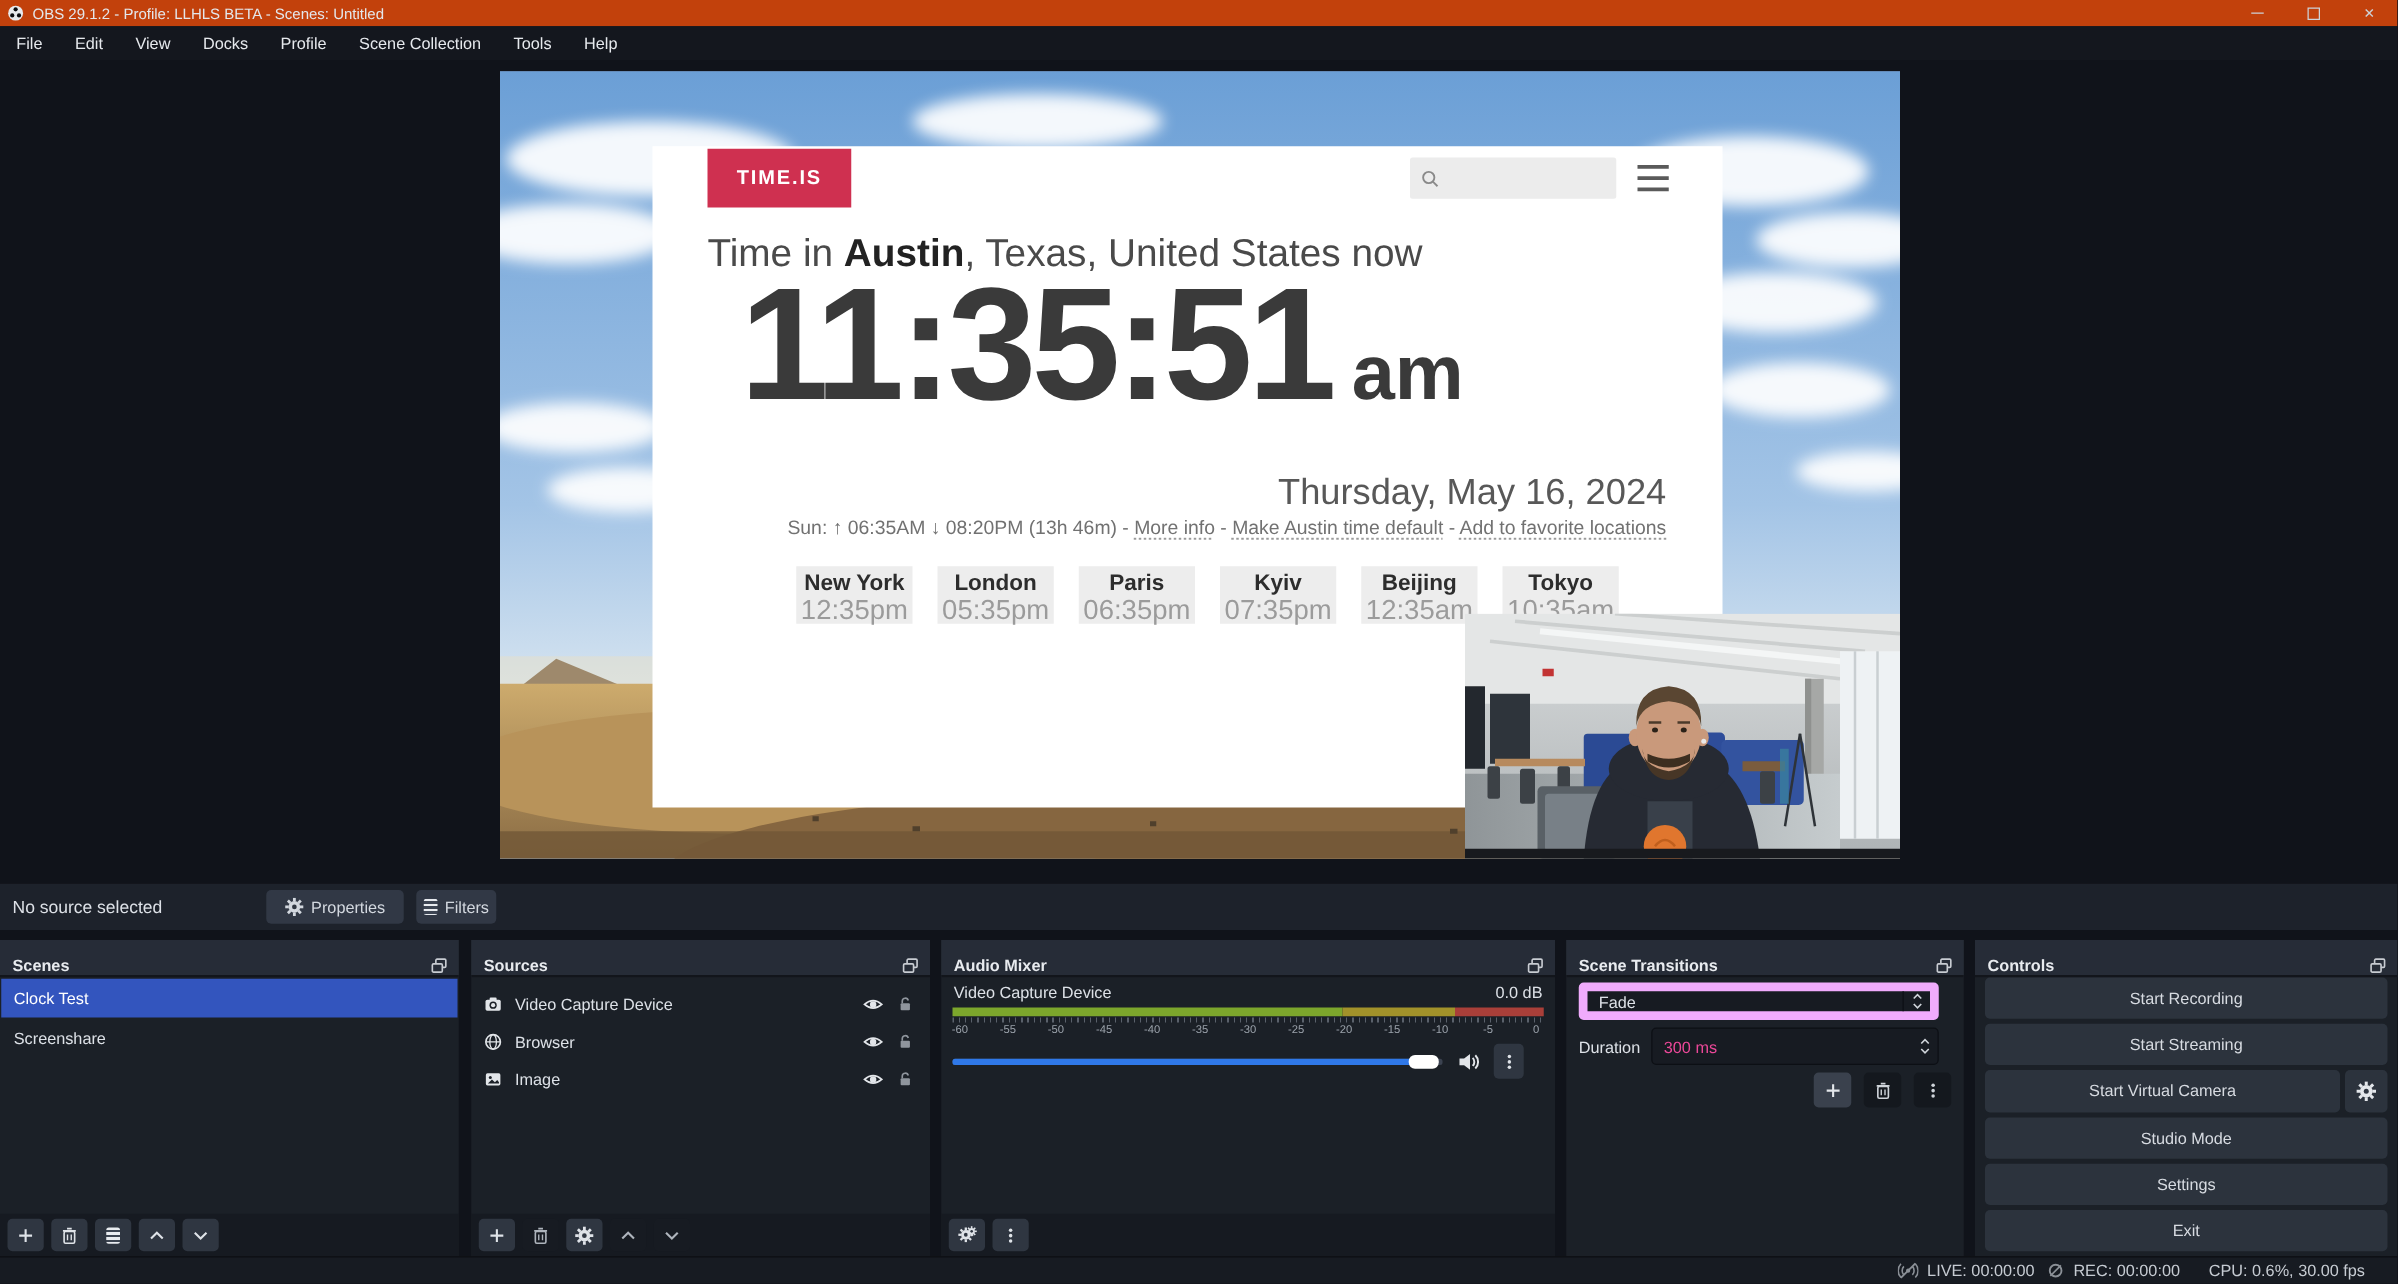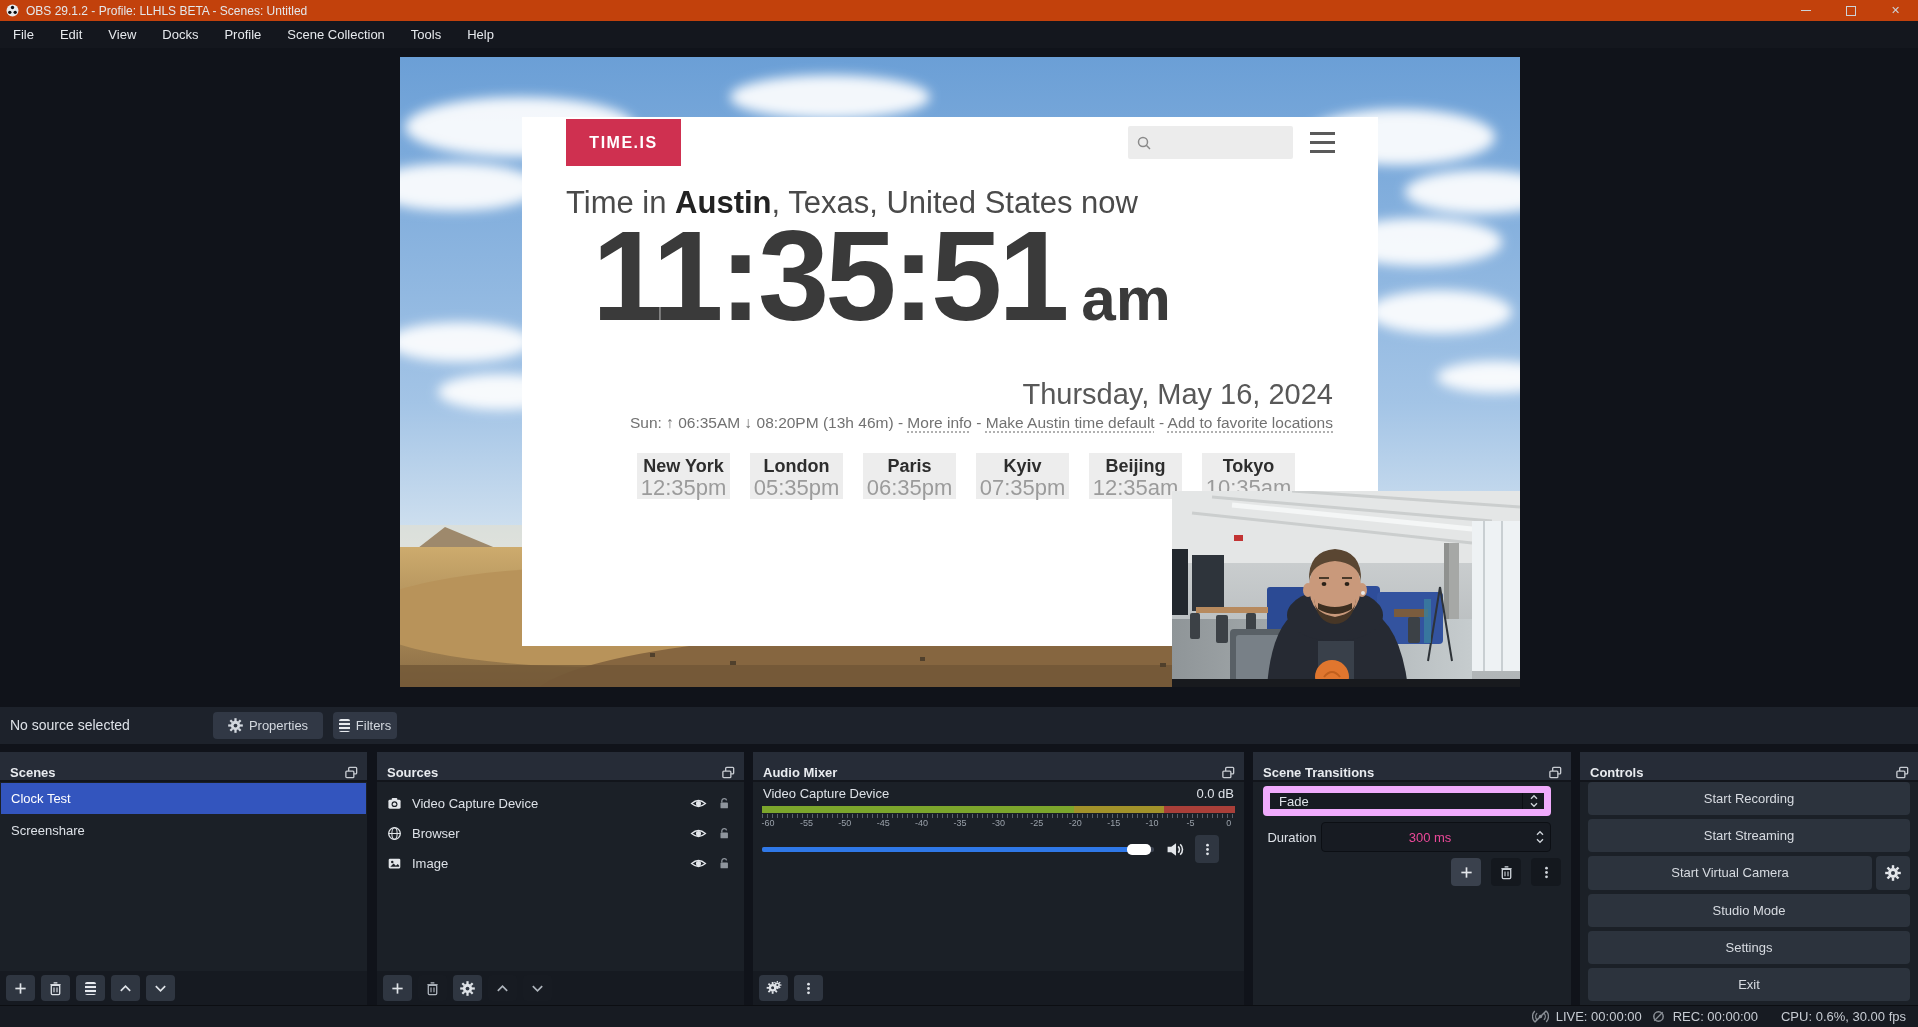--- a/index.html
+++ b/index.html
@@ -111,21 +111,21 @@
   .mx-spk{margin-left:12px;color:#e2e5e9;}
   .mx-dots{margin-left:10px;width:24px;height:28px;background:#2f3641;border-radius:4px;color:#dfe3e8;
            display:flex;align-items:center;justify-content:center;font-size:15px;}
 
   
   .tr-select{position:absolute;left:10px;top:34px;width:288px;height:30px;background:#171b22;
              border:7px solid #f0abfc;border-radius:4px;box-sizing:border-box;display:flex;align-items:center;}
   .tr-select .val{font-size:13px;color:#dde1e7;margin-left:9px;flex:1;}
   .tr-spin{width:21px;height:100%;border-left:1px solid #0c0f14;display:flex;flex-direction:column;
            align-items:center;justify-content:center;gap:2px;color:#cfd4da;}
-  .tr-durrow{position:absolute;left:10px;top:70px;width:288px;height:30px;display:flex;align-items:center;text-align:center;}
+  .tr-durrow{position:absolute;left:10px;top:70px;width:288px;height:30px;display:flex;align-items:center;}
   .tr-durlabel{font-size:13px;color:#dde1e7;width:58px;}
   .tr-spinbox{flex:1;height:30px;background:#171b22;border:1px solid #0c0f14;border-radius:4px;
               box-sizing:border-box;display:flex;align-items:center;}
   .tr-spinbox .val{font-size:13px;color:#ec4899;margin-left:9px;flex:1;}
   .tr-btns{position:absolute;right:10px;top:106px;display:flex;gap:10px;}
   .tr-btn{width:30px;height:28px;border-radius:4px;background:#3a414d;color:#e4e7eb;
           display:flex;align-items:center;justify-content:center;font-size:17px;}
   .tr-btn.dark{background:#14181e;color:#cfd4da;}
 
   
@@ -133,21 +133,21 @@
              flex-direction:column;gap:4px;}
   .ctl-row{flex:1;display:flex;gap:4px;}
   .ctl-btn{flex:1;background:#2c333d;border-radius:4px;color:#d7dbe1;font-size:13px;
            display:flex;align-items:center;justify-content:center;}
   .ctl-gear{flex:0 0 34px;background:#2c333d;border-radius:4px;color:#e4e7eb;
             display:flex;align-items:center;justify-content:center;}
 
   
   .statusbar{position:absolute;top:1005px;left:0;width:100%;height:22px;background:#171b22;
              border-top:1px solid #0c0e12;display:flex;align-items:center;justify-content:flex-end;
-             gap:9px;padding-right:12px;box-sizing:border-box;font-size:13px;color:#c6cbd2;}
+             gap:9px;padding-right:26px;box-sizing:border-box;font-size:13px;color:#c6cbd2;}
   .sb-group{display:flex;align-items:center;gap:7px;}
   .sb-ic{color:#8b9097;}
   .sb-cpu{margin-left:14px;}
 </style>
 </head>
 <body>
 
 <svg width="0" height="0" style="position:absolute">
   <defs>
     <symbol id="i-popout" viewBox="0 0 16 16">

